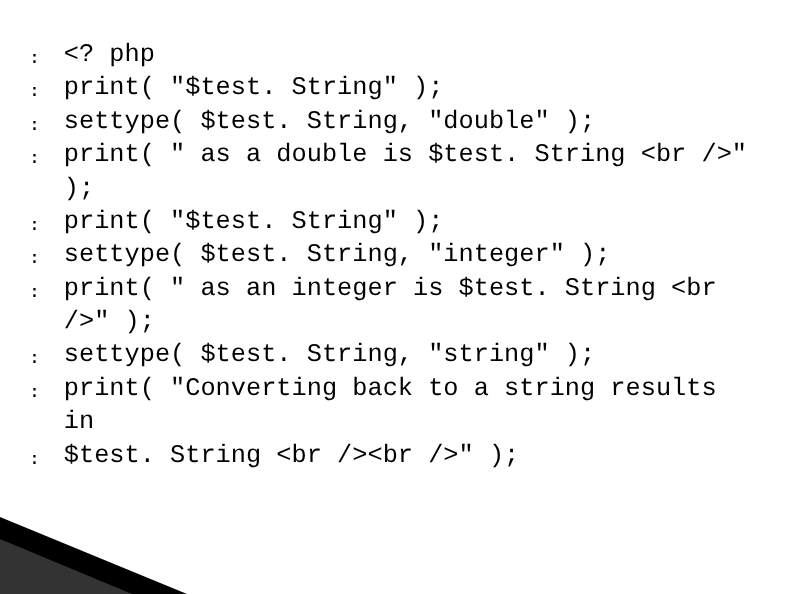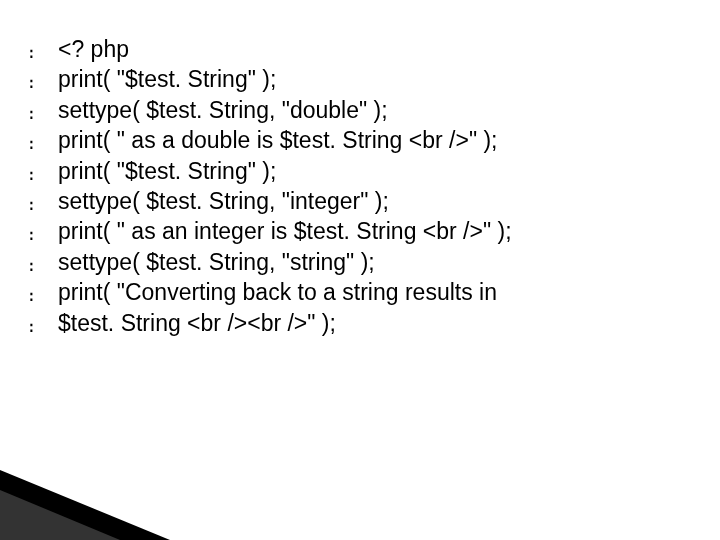--- a/index.html
+++ b/index.html
@@ -35,20 +35,21 @@
     flex: 0 0 30px;
     width: 30px;
     text-align: left;
     color: #000000;
     font-size: 20px;
     padding-top: 4px;
   }
   .text {
     flex: 1 1 auto;
     white-space: pre-wrap;
+    font-family: Liberation Mono, monospace;
   }
   
   .wedge {
     position: absolute;
     left: 0;
     bottom: 0;
     width: 200px;
     height: 80px;
     pointer-events: none;
   }

